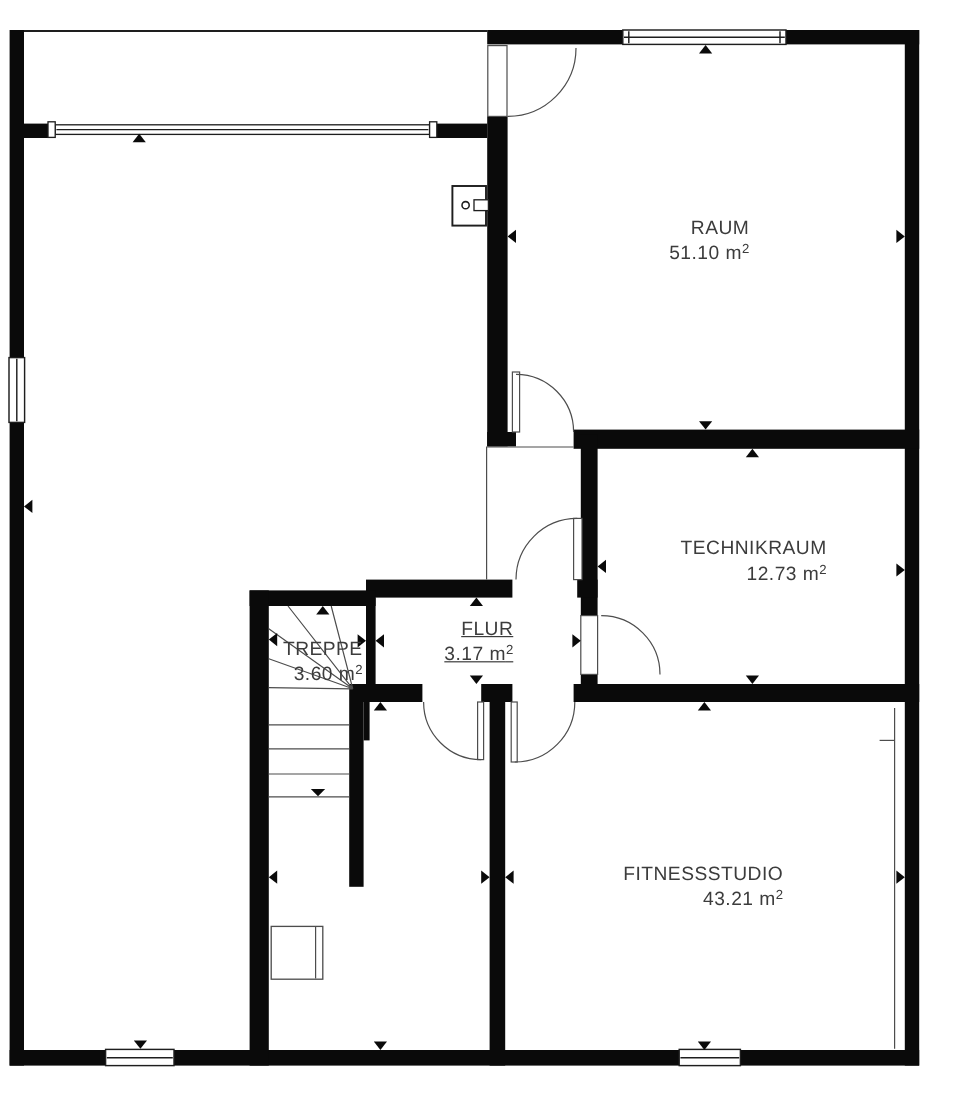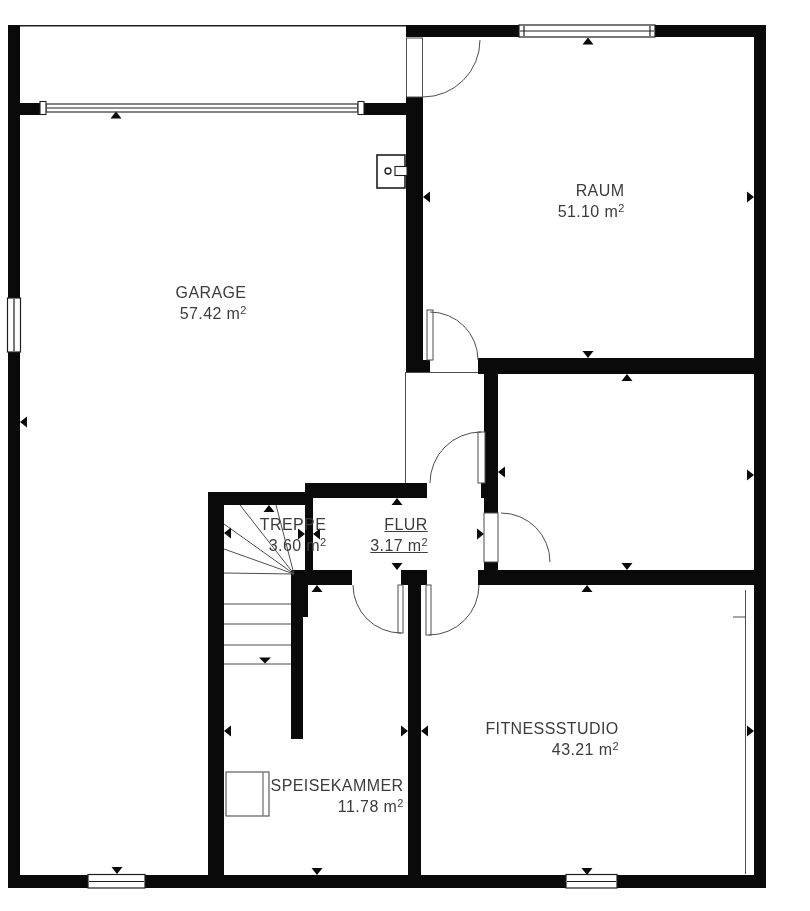--- a/index.html
+++ b/index.html
@@ -198,45 +198,41 @@
       </g>
       <g>
         <rect x="226" y="772" width="43" height="44" fill="#ffffff" stroke="var(--line)" stroke-width="1.1"></rect>
         <line x1="263" y1="772.5" x2="263" y2="815.5" stroke="var(--line)" stroke-width="1"></line>
       </g>
     </g>
   </svg>
 
   <div class="labels">
 
-    <div class="room-label" style="left:211px; top:303px;">
-      <div class="room-name">GARAGE</div>
-      <div class="room-area"><span>57.42 m</span><sup>2</sup></div>
-    </div>
 
     <div class="room-label" style="left:591px; top:201px;">
       <div class="room-name">RAUM</div>
       <div class="room-area"><span>51.10 m</span><sup>2</sup></div>
     </div>
 
+    <div class="room-label" style="left:628px; top:468px;">
+      <div class="room-name">TECHNIKRAUM</div>
+      <div class="room-area"><span>12.73 m</span><sup>2</sup></div>
+    </div>
 
     <div class="room-label" style="left:399px; top:535px;text-decoration:underline;">
       <div class="room-name">FLUR</div>
       <div class="room-area"><span>3.17 m</span><sup>2</sup></div>
     </div>
 
-    <div class="room-label" style="left:269px; top:535px;margin-left:24px;">
+    <div class="room-label" style="left:269px; top:552px;">
       <div class="room-name">TREPPE</div>
       <div class="room-area"><span>3.60 m</span><sup>2</sup></div>
     </div>
 
-    <div class="room-label" style="left:337px; top:796px;">
-      <div class="room-name">SPEISEKAMMER</div>
-      <div class="room-area"><span>11.78 m</span><sup>2</sup></div>
-    </div>
-
-    <div class="room-label" style="left:552px; top:739px;">
+
+    <div class="room-label" style="left:586px; top:739px;">
       <div class="room-name">FITNESSSTUDIO</div>
       <div class="room-area"><span>43.21 m</span><sup>2</sup></div>
     </div>
 
   </div>
 </div>
 
 </body></html>

